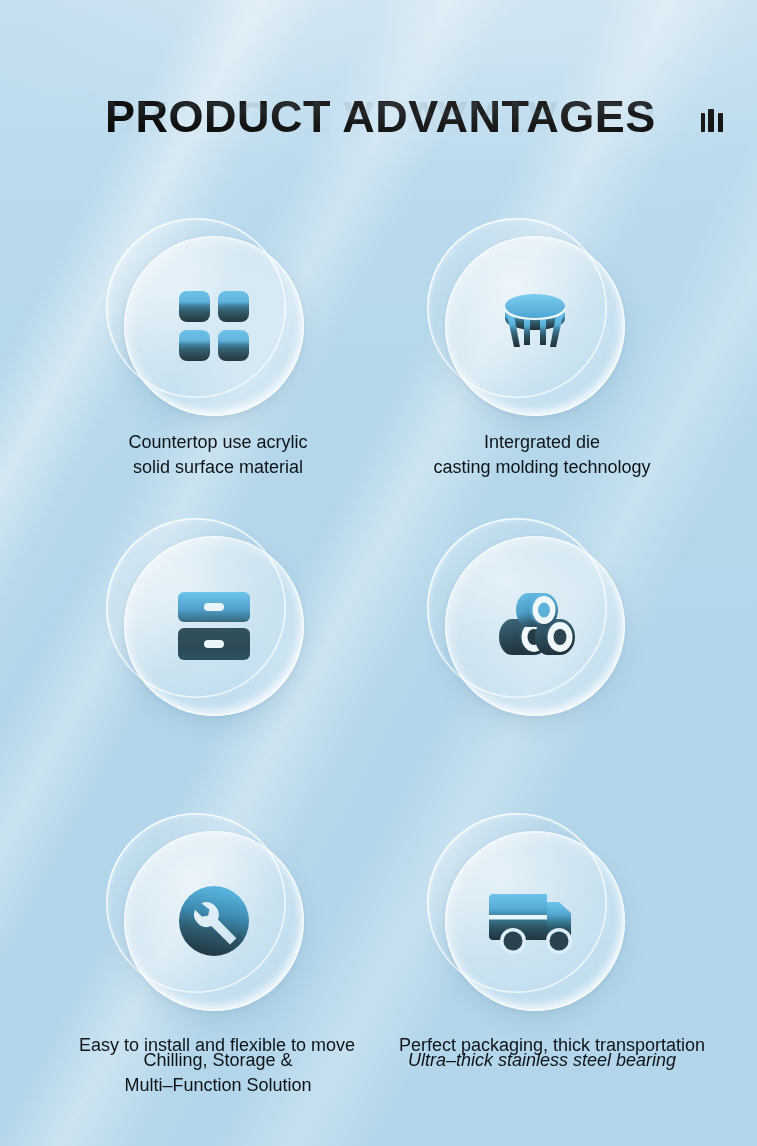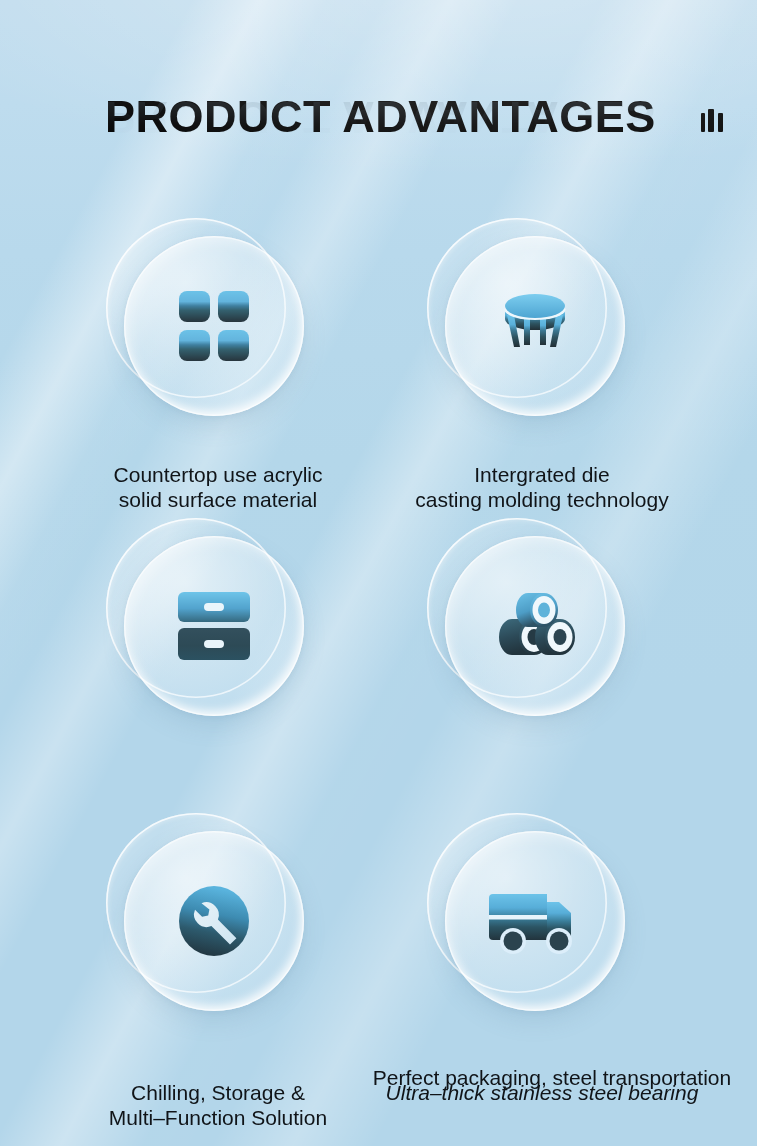--- a/index.html
+++ b/index.html
@@ -102,23 +102,22 @@
       radial-gradient(closest-side at 50% -14%, rgba(255,255,255,0.55) 0%, rgba(255,255,255,0.0) 30%);
     pointer-events:none;
   }
   .orb-icon{
     position:absolute;left:0;top:0;width:180px;height:180px;
     display:flex;align-items:center;justify-content:center;
   }
 
   .caption{
     position:absolute;width:340px;left:0;
-    text-align:center;color:#101418;font-size:21px;line-height:25px;
+    text-align:center;color:#101418;font-size:18px;line-height:25px;
     white-space:pre-line;
-    margin-top:32px;
   }
   .cell.c0 .caption{top:212px;}
   .cell.c1 .caption{top:212px;}
   .cell.c2 .caption{top:530px;text-align:center;}
   .cell.c3 .caption{top:530px;}
   .cell.c4 .caption{top:220px;white-space:nowrap;width:390px;}
   .cell.c5 .caption{top:220px;white-space:nowrap;width:360px;}
   .cell.c3 .caption{white-space:nowrap;}
 </style>
 </head>
@@ -295,20 +294,21 @@
                 <mask id="m5">
                   <rect x="0" y="0" width="76" height="76" fill="#fff"></rect>
                   <path d="M25.5 20.2 a12.6 12.6 0 0 1 16.4 16.4 l18.5 18.6 l-6.4 6.4 l-18.6 -18.5 a12.6 12.6 0 0 1 -16.4 -16.4 l7.1 7.1 l6.1 -1.2 l1.2 -6.1 z" fill="#000"></path>
                 </mask>
               </defs>
               <circle cx="38" cy="38" r="35" fill="url(#g5)" mask="url(#m5)"></circle>
             </svg>
           </div>
         </div>
       </div>
+      <div class="caption">Easy to install and flexible to move</div>
     </div>
 
     <div class="cell c5">
       <div class="orb-wrap">
         <div class="orb-ring"></div>
         <div class="orb">
           <div class="orb-gloss"></div>
           <div class="orb-icon">
             <svg width="92" height="74" viewBox="0 0 92 74">
               <defs>
@@ -328,17 +328,17 @@
               <rect x="0" y="31" width="58" height="4.5" fill="#e8f4fb"></rect>
 
               <circle cx="24" cy="57" r="13" fill="#dceefa"></circle>
               <circle cx="70" cy="57" r="13" fill="#dceefa"></circle>
               <circle cx="24" cy="57" r="9.5" fill="#2b434e"></circle>
               <circle cx="70" cy="57" r="9.5" fill="#2b434e"></circle>
             </svg>
           </div>
         </div>
       </div>
-      <div class="caption">Perfect packaging, steel transportation</div>
+      <div class="caption">Perfect packaging, thick transportation</div>
     </div>
 
   </div>
 </div>
 
 </body></html>

